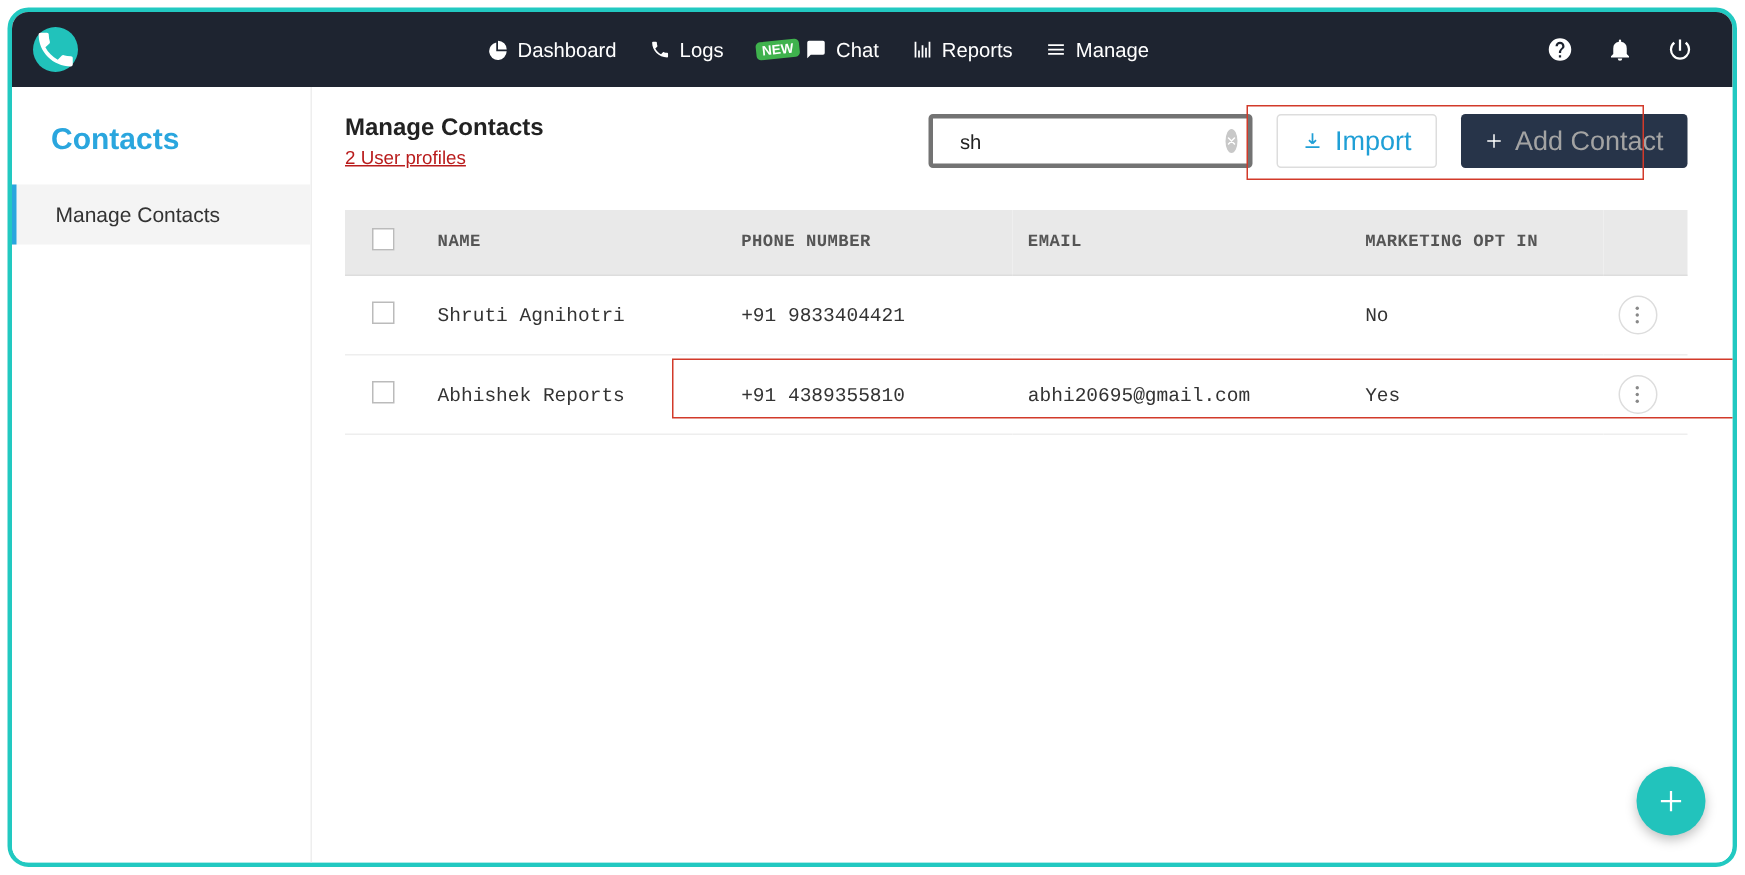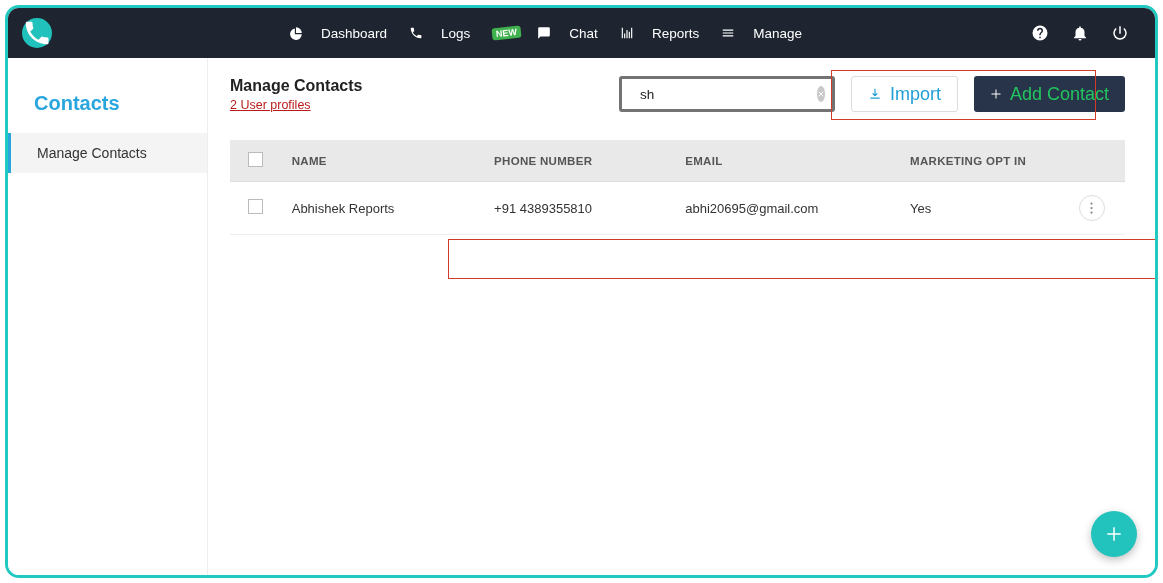--- a/index.html
+++ b/index.html
@@ -38,39 +38,39 @@
     display:flex; align-items:center; justify-content:center;
     color:#fff;
   }
   .nav-center {
     flex:1;
     display:flex;
     justify-content:center;
     gap: 22px;
     align-items:center;
   }
-  .nav-item { display:flex; align-items:center; gap:18px; cursor:pointer; font-weight:500; color:#fff; }
+  .nav-item { display:flex; align-items:center; gap:6px; cursor:pointer; font-weight:500; color:#fff; }
   .nav-item svg { width:14px; height:14px; fill:#fff; }
   .nav-right { display:flex; align-items:center; gap:22px; padding-right: 26px; }
   .nav-right svg { width:18px; height:18px; fill:#fff; cursor:pointer; }
   .new-badge {
     background:#3fb24d; color:#fff; font-size:9px; font-weight:700;
     padding:1px 4px; border-radius:3px; transform: rotate(-6deg);
     margin-right:-2px;
   }
   
   .content {
     display:flex;
     height: calc(100% - 50px);
     background:#fff;
   }
   .sidebar {
     width: 200px;
     border-right: 1px solid #eee;
-    padding-top: 24px;
+    padding-top: 14px;
   }
   .side-title {
     color:#2aa6de; font-size:20px; font-weight:600;
     padding: 10px 20px 18px 26px;
   }
   .side-item {
     padding: 12px 20px 12px 26px;
     background:#f4f4f4;
     border-left: 3px solid #2aa6de;
     font-size:14px; color:#333;
@@ -107,24 +107,24 @@
     width: 265px;
     height: 50px;
     pointer-events:none;
   }
   .btn {
     height:36px; display:flex; align-items:center; gap:8px;
     padding: 0 16px; font-size:18px; cursor:pointer; border-radius:3px;
   }
   .btn-import { border:1px solid #ddd; color:#1f9fd6; background:#fff; }
   .btn-import svg{width:14px;height:14px; stroke:#1f9fd6; fill:none; stroke-width:2;}
-  .btn-add { border:none; background:#273449; color:#22c55e; font-weight:500;}
+  .btn-add { border:none; background:#273449; color:#a3a3a3; font-weight:500;}
   .btn-add svg{width:12px;height:12px; fill:#fff;}
   
-  .table-wrap { margin-top: 28px; }
+  .table-wrap { margin-top: 28px; font-family: Liberation Mono, monospace; }
   table { width:100%; border-collapse:collapse; font-size:13px; color:#333;}
   thead th {
     background:#e9e9e9; text-align:left; padding:12px 10px;
     font-size:11.5px; letter-spacing:0.3px; color:#555; font-weight:600;
     border-bottom:1px solid #ddd;
   }
   tbody td { padding:13px 10px; border-bottom:1px solid #eee; }
   .chk {
     width:15px; height:15px; border:1.5px solid #bbb; background:#fff; display:inline-block;
   }
@@ -270,20 +270,36 @@
               <th>NAME</th>
               <th>PHONE NUMBER</th>
               <th>EMAIL</th>
               <th>MARKETING OPT IN</th>
               <th></th>
             </tr>
           </thead>
           <tbody>
             <tr>
               <td><span class="chk"></span></td>
+              <td>Shruti Agnihotri</td>
+              <td>+91 9833404421</td>
+              <td></td>
+              <td>No</td>
+              <td>
+                  <span class="row-menu">
+                <svg viewBox="0 0 4 16">
+                      <circle cx="2" cy="2" r="1.5"></circle>
+                      <circle cx="2" cy="8" r="1.5"></circle>
+                      <circle cx="2" cy="14" r="1.5"></circle>
+                    </svg>
+              </span>
+                </td>
+            </tr>
+            <tr>
+              <td><span class="chk"></span></td>
               <td>Abhishek Reports</td>
               <td>+91 4389355810</td>
               <td>abhi20695@gmail.com</td>
               <td>Yes</td>
               <td>
                   <span class="row-menu">
                 <svg viewBox="0 0 4 16">
                       <circle cx="2" cy="2" r="1.5"></circle>
                       <circle cx="2" cy="8" r="1.5"></circle>
                       <circle cx="2" cy="14" r="1.5"></circle>

